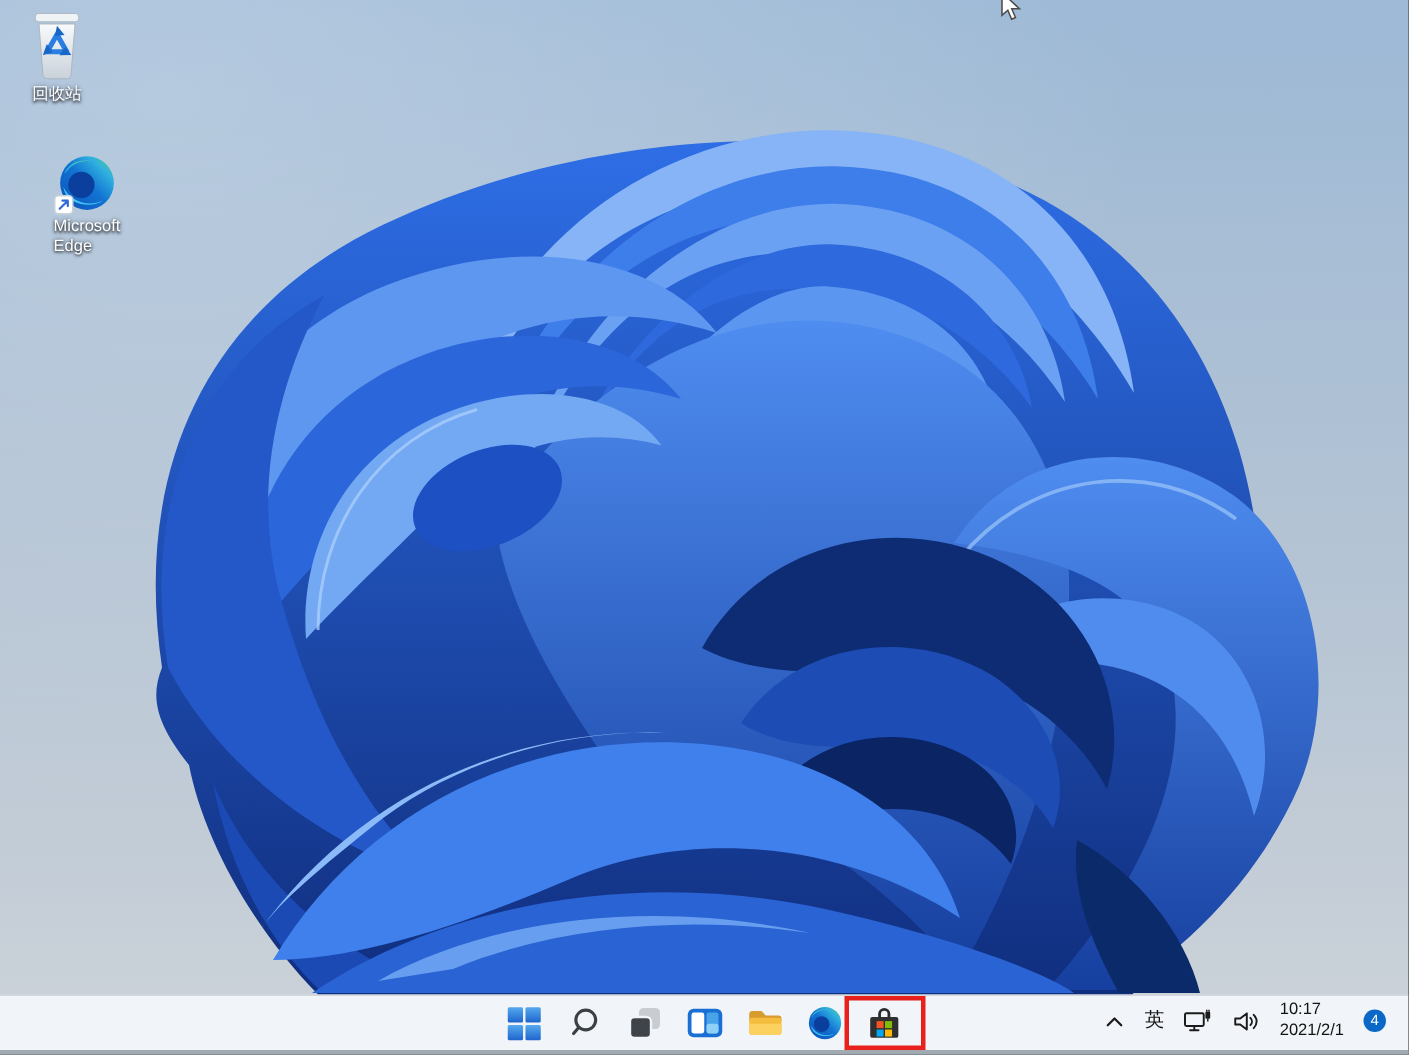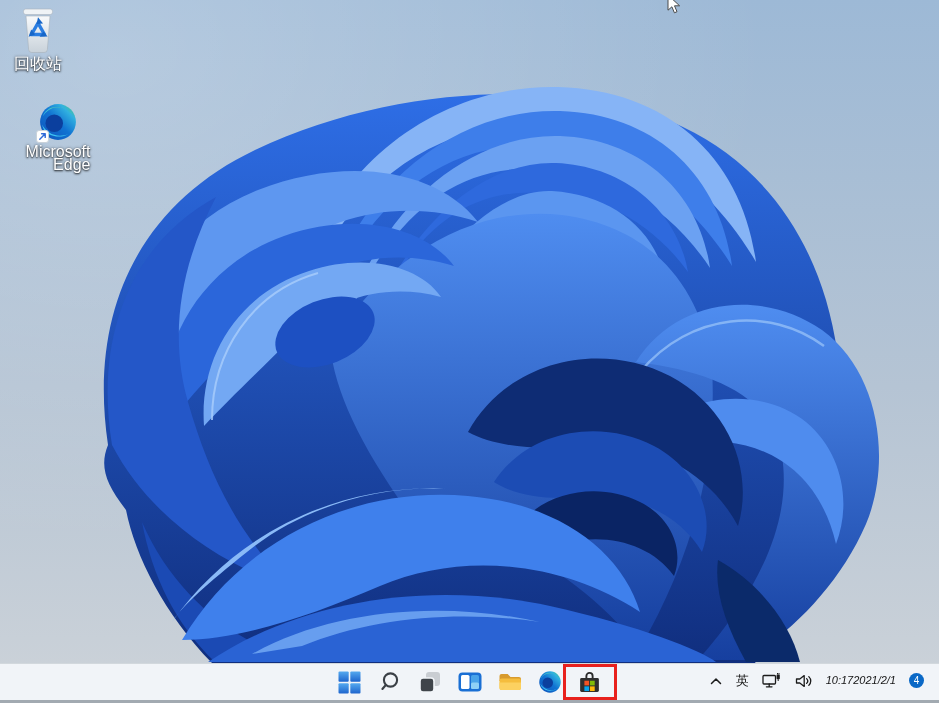--- a/index.html
+++ b/index.html
@@ -9,21 +9,21 @@
     position:relative; width:939px; height:703px; overflow:hidden;
     background:#aec2d6;
   }
   .wallpaper { position:absolute; inset:0; z-index:0; display:block; }
 
   
   .desktop-icons { position:absolute; left:0; top:0; z-index:2; width:78px; padding-top:4px; }
   .desk-item { width:76px; display:flex; flex-direction:column; align-items:center; gap:3px; cursor:default; }
   .desk-item + .desk-item { margin-top:32px;padding-left:40px; }
   .desk-label {
-    color:#fff; font-size:16px; line-height:13px; text-align:right;
+    color:#fff; font-size:11px; line-height:13px; text-align:left;
     text-shadow:0 1px 2px rgba(0,0,0,.85), 0 0 3px rgba(0,0,0,.5);
   }
   .edge-wrap { position:relative; width:40px; height:40px; }
   .shortcut-badge {
     position:absolute; left:-2px; bottom:-1px; width:13px; height:13px;
     background:#fff; border-radius:3px; border:1px solid #c9d2da;
     display:flex; align-items:center; justify-content:center;
   }
 
   
@@ -51,21 +51,21 @@
   }
   .tb-tray {
     position:absolute; right:0; top:0; bottom:3px; display:flex; align-items:center;
     gap:9px; padding-right:15px;
   }
   .tray-btn {
     border:none; background:transparent; padding:2px; cursor:pointer;
     display:flex; align-items:center; justify-content:center; border-radius:4px; color:#141414;
   }
   .ime { font-size:13px; line-height:13px; font-family:"DejaVu Sans","Liberation Sans",sans-serif; }
-  .clock { align-items:center; gap:0; font-size:11px; line-height:13.5px; color:#141414;font-style:italic; }
+  .clock { flex-direction:column; align-items:flex-start; gap:0; font-size:11px; line-height:13.5px; color:#141414; }
   .badge {
     width:15px; height:15px; border-radius:50%; background:#0a68c6; color:#fff;
     font-size:10px; line-height:15px; display:flex; align-items:center; justify-content:center;
     border:none; cursor:pointer; margin-left:2px; padding:0;
   }
 </style>
 </head>
 <body>
 
 <div class="screen">

